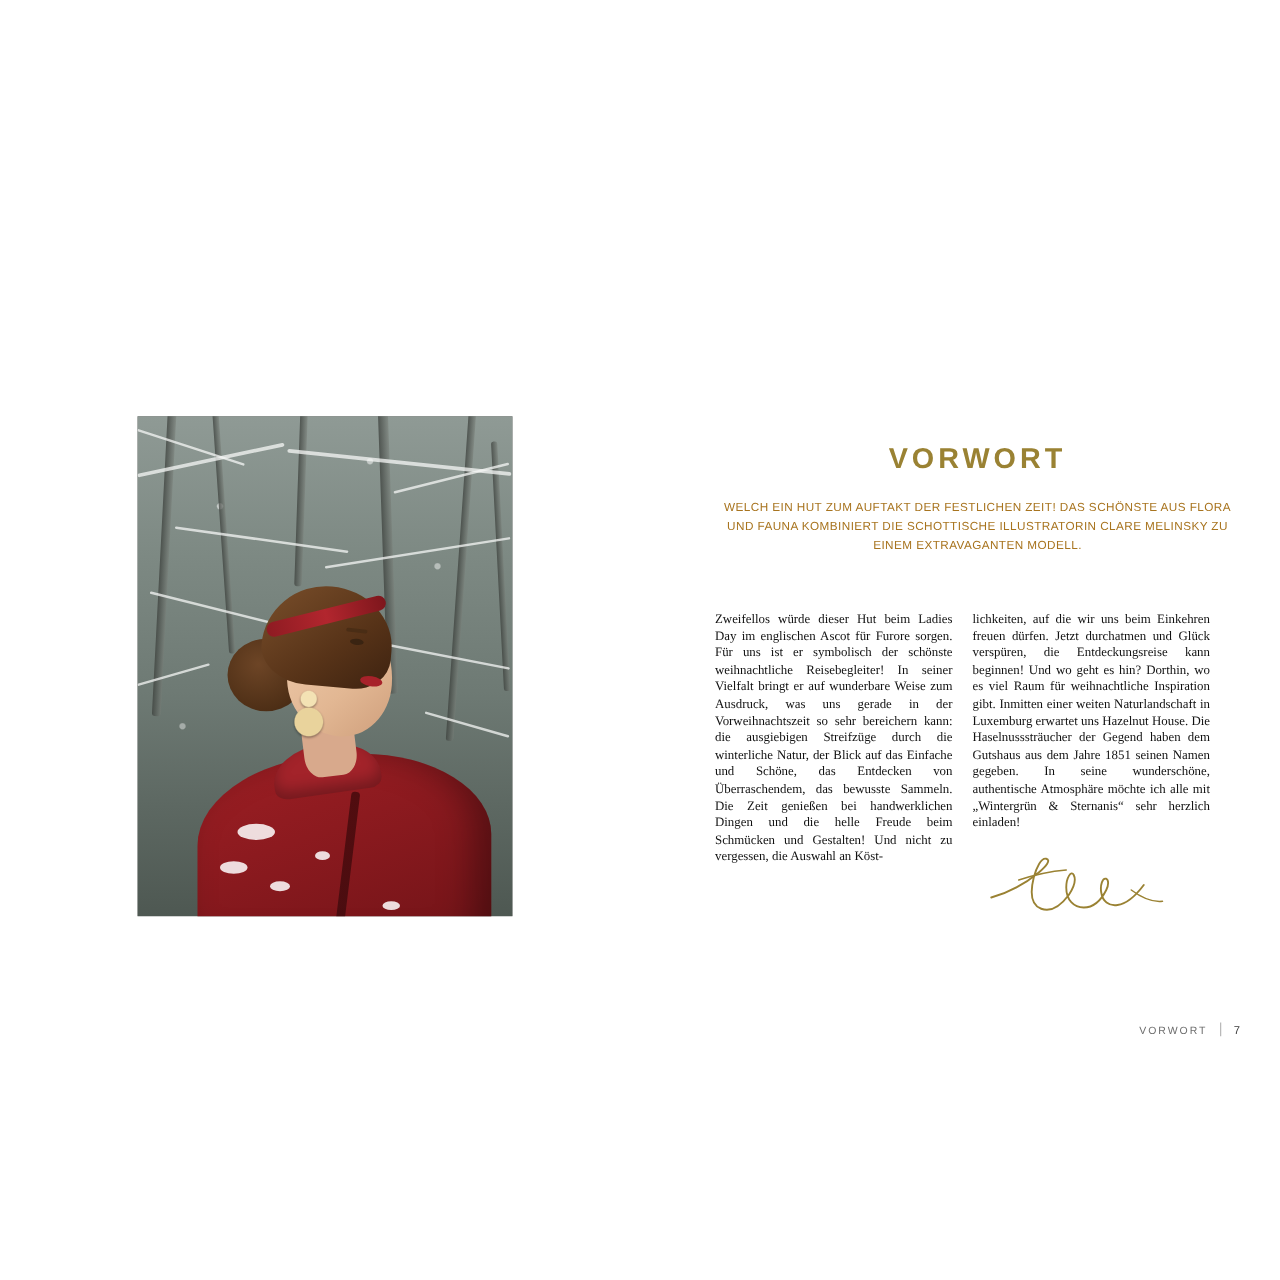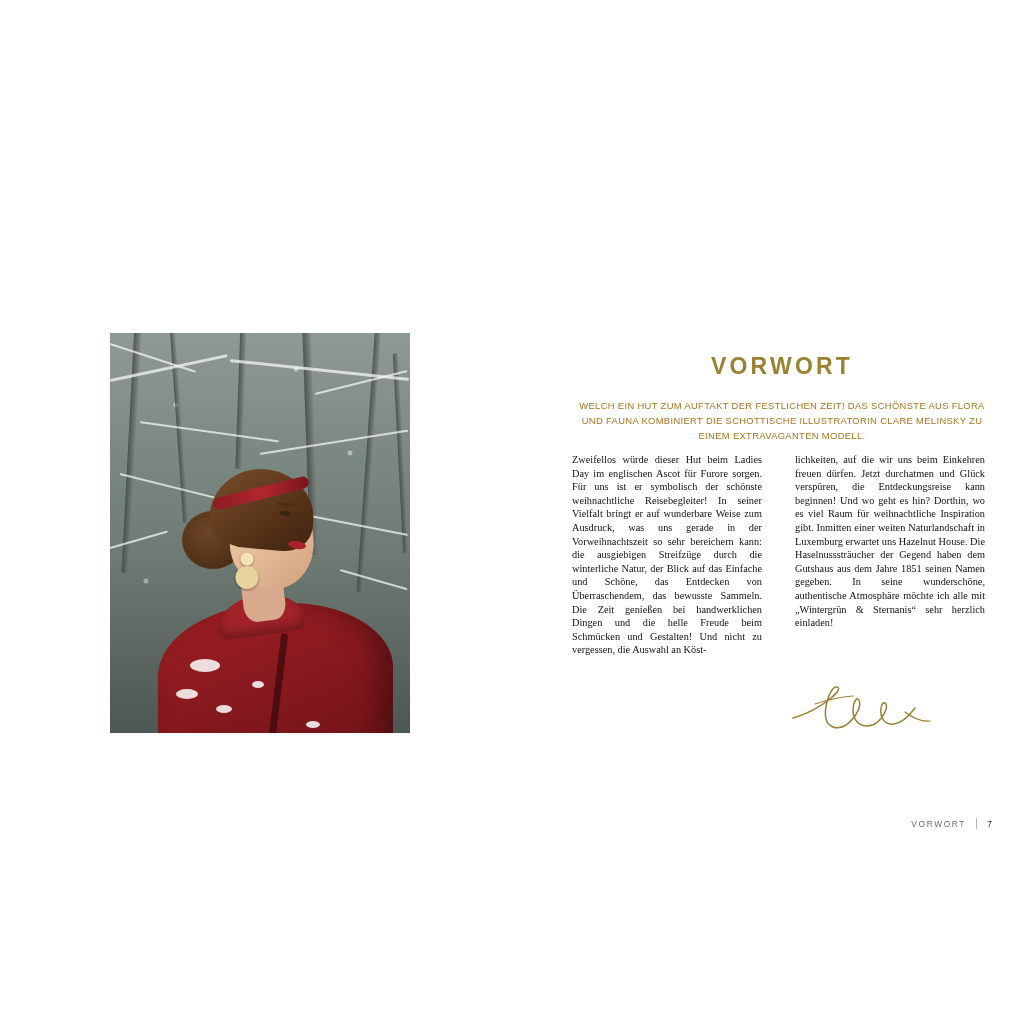--- a/index.html
+++ b/index.html
@@ -226,24 +226,24 @@
     font-weight: normal;
     font-size: 9.4px;
     line-height: 15px;
     letter-spacing: 0.35px;
     color: #a8741f;
   }
 
   .columns {
     position: absolute;
     left: 0;
-    top: 425px;
+    top: 461px;
     width: 420px;
     display: flex;
-    gap: 33px;
+    gap: 16px;
   }
   .col {
     width: 190px;
     font-family: "Liberation Serif", serif;
     font-size: 10.3px;
     line-height: 13.6px;
     text-align: justify;
     text-align-last: left;
     color: #111111;
     hyphens: manual;

